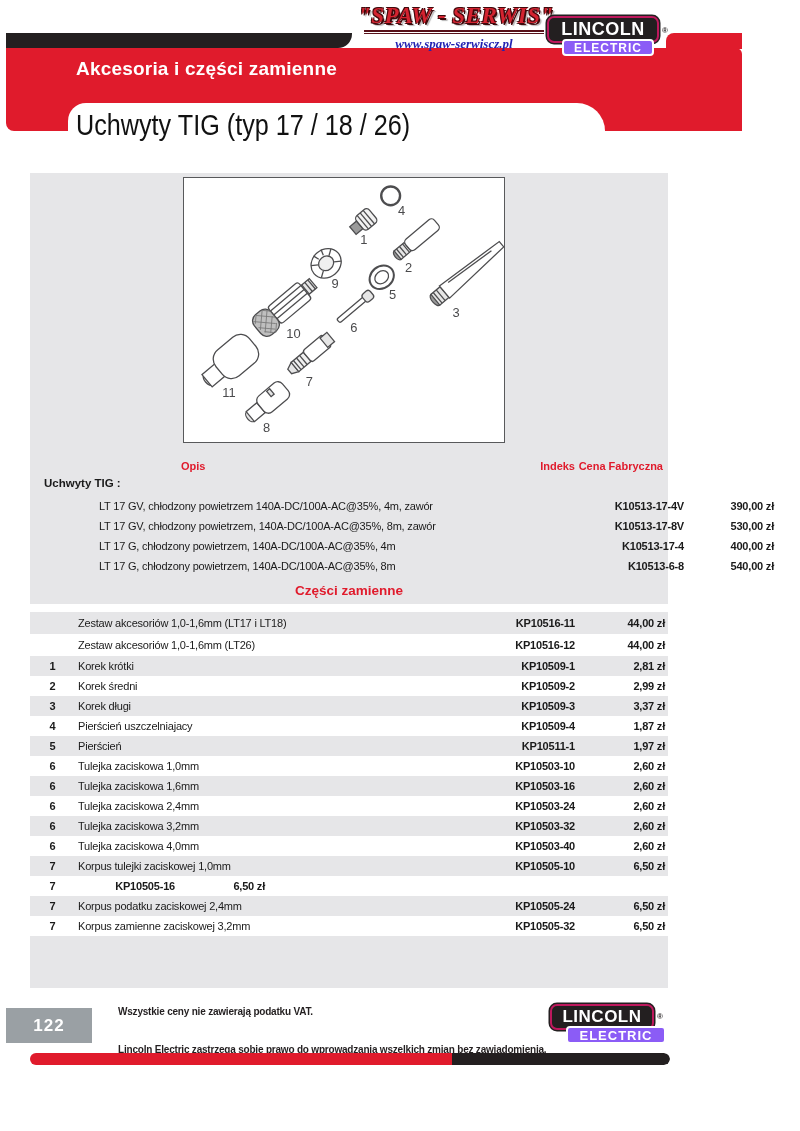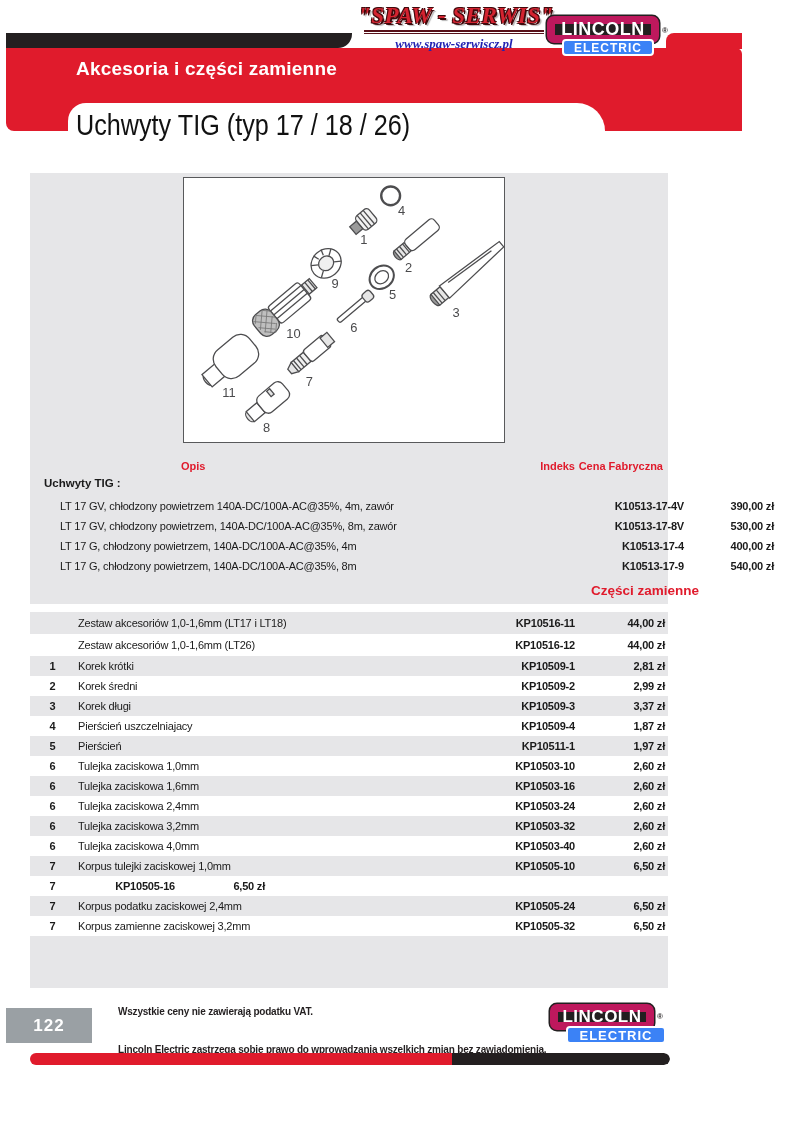--- a/index.html
+++ b/index.html
@@ -28,51 +28,51 @@
   .spaw-name { font-family:"Liberation Serif", serif; font-style:italic; font-weight:bold;
     font-size:23px; color:#d42330; white-space:nowrap; letter-spacing:0.5px;
     text-shadow:-1px -1px 0 #40090c, 1px -1px 0 #40090c, -1px 1px 0 #40090c,
       1.5px 1.5px 0 #40090c, 3px 3px 1px rgba(120,120,120,0.55); }
   .spaw-rule { height:4px; margin:1px 6px 2px 6px;
     border-top:2px solid #58121a; border-bottom:1px solid #58121a; }
   .spaw-url { font-family:"Liberation Serif", serif; font-style:italic; font-weight:bold;
     font-size:13px; color:#2222b2; }
 
   
-  .lincoln-black { position:absolute; background:#231f20; border:8px solid #be185d;
+  .lincoln-black { position:absolute; background:#231f20; border:2px solid #be185d;
     box-shadow:0 0 0 1.5px #231f20; border-radius:7px; color:#fff; font-weight:bold;
     display:flex; align-items:center; justify-content:center; letter-spacing:0.5px; }
-  .lincoln-red { position:absolute; background:#3b82f6; border:2px solid #fff;
+  .lincoln-red { position:absolute; background:#8b5cf6; border:2px solid #fff;
     border-radius:4px; color:#fff; font-weight:bold; display:flex; align-items:center;
     justify-content:center; letter-spacing:1px; }
   .reg-mark { position:absolute; font-size:8px; color:#231f20; font-weight:bold; }
 
   
   .gray-container { position:absolute; left:30px; top:173px; width:638px; height:815px;
     background:#e6e6e8; }
   .diagram-box { position:absolute; left:183px; top:177px; width:322px; height:266px;
     background:#fff; border:1px solid #58595b; }
   .col-headers { position:absolute; left:30px; top:460px; width:638px; height:13px;
     color:#e01b2c; font-size:11px; font-weight:bold; }
   .col-headers .h-opis { position:absolute; left:151px; }
   .col-headers .h-idx  { position:absolute; left:445px; width:100px; text-align:right; }
   .col-headers .h-cena { position:absolute; left:545px; width:90px; text-align:right; padding-right:2px; }
   .group-title { position:absolute; left:44px; top:477px; font-size:11.5px; font-weight:bold; color:#1a1a1a; }
 
-  .torch-rows { position:absolute; left:30px; top:496px; width:747px; }
+  .torch-rows { position:absolute; left:30px; top:496px; width:747px;padding-left:39px; }
   .row { display:flex; align-items:center; font-size:11px; color:#1a1a1a; letter-spacing:-0.2px; }
   .torch-rows .row { height:20px; }
   .c-num   { width:45px; text-align:center; font-weight:bold; }
   .c-desc  { flex:1; text-align:left; }
   .torch-rows .c-desc { padding-left:30px; }
   .c-idx   { width:100px; text-align:right; font-weight:bold; }
   .c-price { width:93px; text-align:right; font-weight:bold; padding-right:3px; }
 
-  .section-title { position:absolute; left:30px; top:583px; width:638px; text-align:right;
-    color:#e01b2c; font-size:13.5px; font-weight:bold;margin-left:31px; }
+  .section-title { position:absolute; left:30px; top:583px; width:638px; text-align:center;
+    color:#e01b2c; font-size:13.5px; font-weight:bold; }
   .white-gap { position:absolute; left:30px; top:604px; width:638px; height:8px; background:#fff; }
   .spare-rows { position:absolute; left:30px; top:612px; width:638px; }
   .spare-rows .row { height:20px; }
   .spare-rows .row:nth-child(1), .spare-rows .row:nth-child(2) { height:22px; }
   .spare-rows .row:nth-child(even) { background:#fff; }
   .spare-rows .c-desc { padding-left:3px; }
 
   
   .diagram-box svg { width:100%; height:100%; display:block; }
   .part { stroke:#4d4d4f; stroke-width:1.3; fill:#fff; }
@@ -244,21 +244,21 @@
       <span class="c-idx">K10513-17-8V</span>
       <span class="c-price">530,00 zł</span>
     </div>
     <div class="row">
       <span class="c-desc">LT 17 G, chłodzony powietrzem, 140A-DC/100A-AC@35%, 4m</span>
       <span class="c-idx">K10513-17-4</span>
       <span class="c-price">400,00 zł</span>
     </div>
     <div class="row">
       <span class="c-desc">LT 17 G, chłodzony powietrzem, 140A-DC/100A-AC@35%, 8m</span>
-      <span class="c-idx">K10513-17-9</span>
+      <span class="c-idx">K10513-6-8</span>
       <span class="c-price">540,00 zł</span>
     </div>
   </div>
 
   <div class="section-title">Części zamienne</div>
   <div class="white-gap"></div>
 
   <div class="spare-rows">
     <div class="row">
       <span class="c-num"></span>

